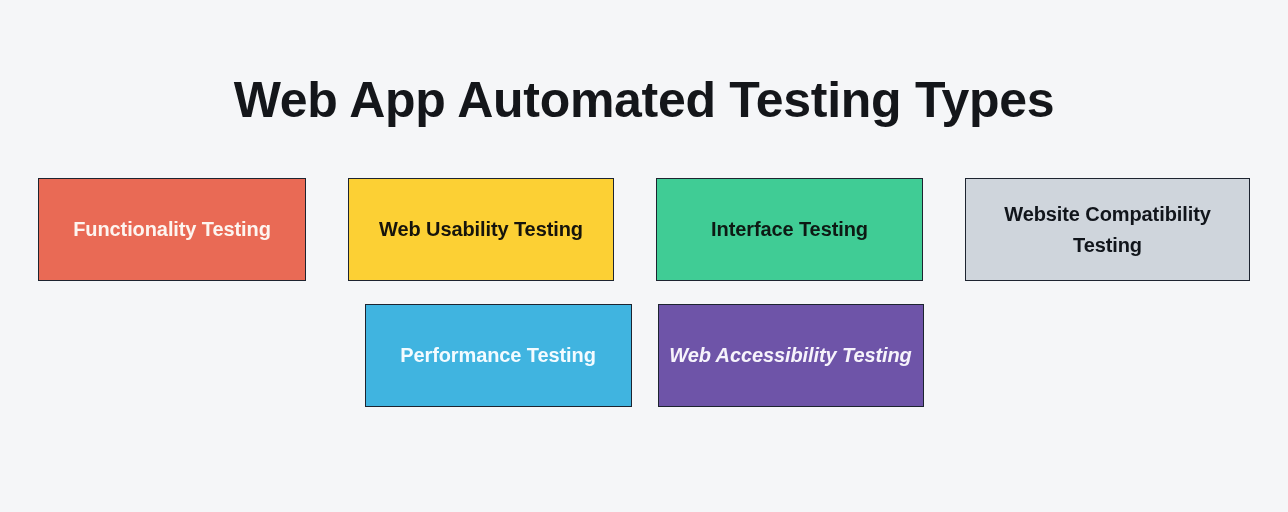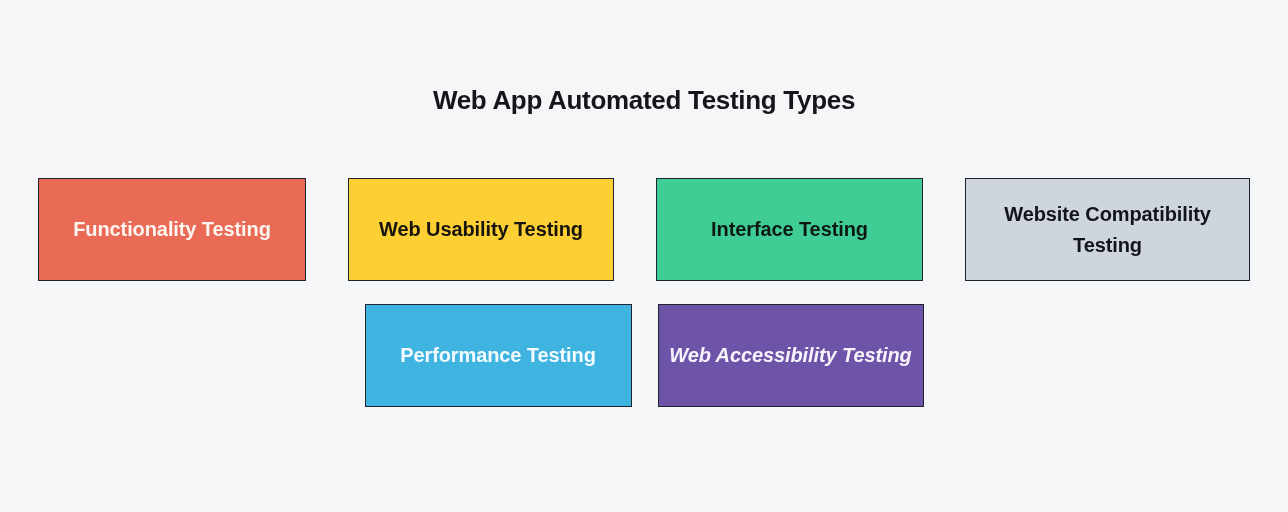--- a/index.html
+++ b/index.html
@@ -19,21 +19,21 @@
     width: 1288px;
     height: 512px;
     box-sizing: border-box;
   }
   .page-title {
     position: absolute;
     left: 0;
     top: 74px;
     width: 1288px;
     text-align: center;
-    font-size: 26px;
+    font-size: 50px;
     line-height: 52px;
     font-weight: bold;
     letter-spacing: -0.3px;
     color: #14161a;
     font-family: "Liberation Sans", sans-serif;
   }
   .rows {
     position: absolute;
     left: 0;
     top: 178px;

